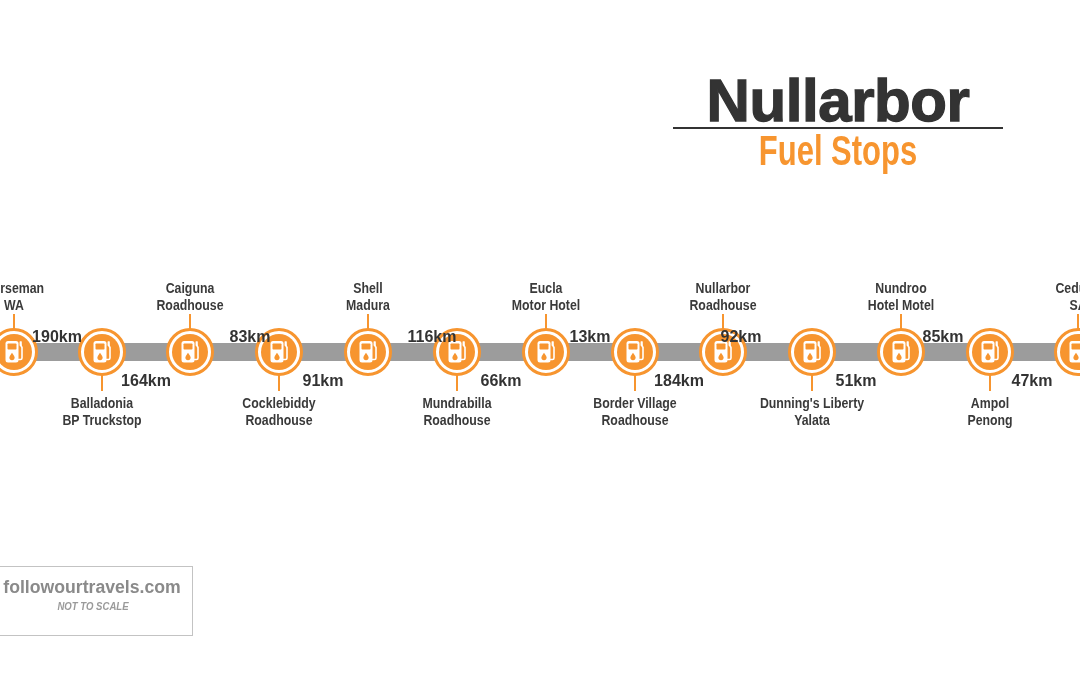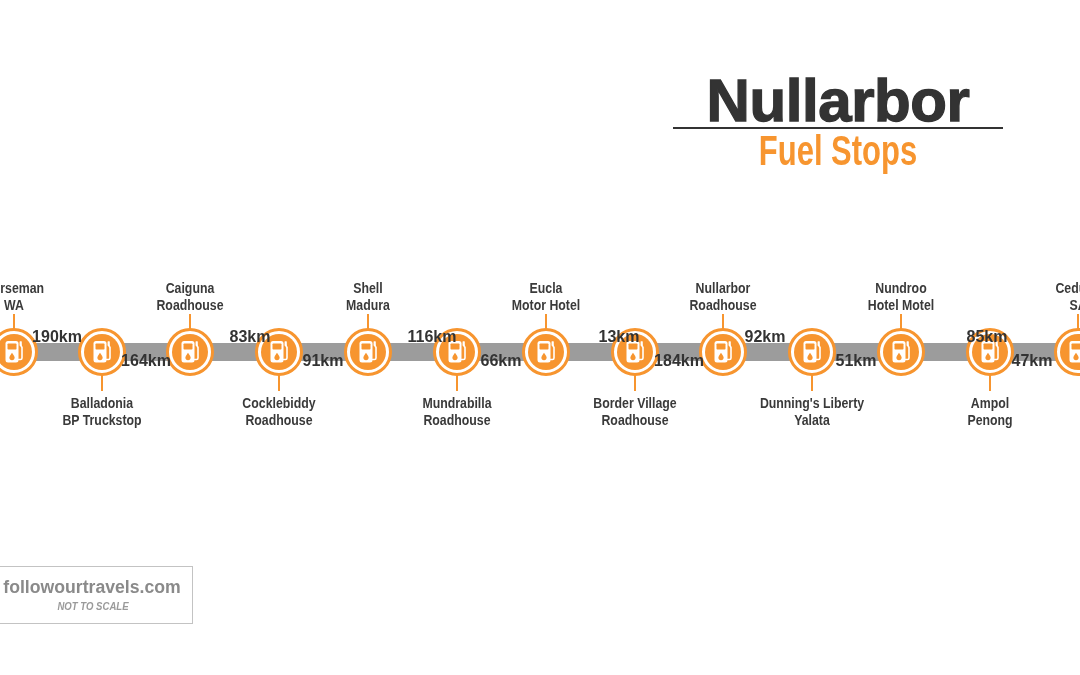--- a/index.html
+++ b/index.html
@@ -31,24 +31,24 @@
     transform:translateX(-50%) scaleX(0.88); transform-origin:center;
   }
   .stop.top .label { top:280px; }
   .stop.bottom .label { top:395px; }
 
   .dist {
     position:absolute; font-size:16px; line-height:13px; font-weight:bold; color:#333333;
     white-space:nowrap; transform:translateX(-50%);
   }
   .dist.up { top:330px; }
-  .dist.down { top:354px; }
+  .dist.down { top:374px; }
 
   .footer-box {
-    position:absolute; left:-1px; top:566px; width:194px; height:58px;
+    position:absolute; left:-1px; top:566px; width:194px; height:70px;
     border:1px solid #c3c3c3; box-sizing:border-box;
   }
   .footer-site {
     position:absolute; left:0; width:184px; top:10px; text-align:center;
     font-size:18px; line-height:20px; font-weight:bold; color:#8a8a8a; white-space:nowrap;
     transform:scaleX(0.98); transform-origin:center;
   }
   .footer-note {
     position:absolute; left:0; width:186px; top:33px; text-align:center;
     font-size:11px; line-height:13px; font-weight:bold; font-style:italic; color:#9a9a9a; white-space:nowrap;
@@ -208,23 +208,23 @@
     <div>SA</div>
   </div>
 </div>
 
 <div class="dist up" style="left:57px">190km</div>
 <div class="dist down" style="left:146px">164km</div>
 <div class="dist up" style="left:250px">83km</div>
 <div class="dist down" style="left:323px">91km</div>
 <div class="dist up" style="left:432px">116km</div>
 <div class="dist down" style="left:501px">66km</div>
-<div class="dist up" style="left:619px">13km</div>
+<div class="dist up" style="left:590px">13km</div>
 <div class="dist down" style="left:679px">184km</div>
-<div class="dist up" style="left:765px">92km</div>
+<div class="dist up" style="left:741px">92km</div>
 <div class="dist down" style="left:856px">51km</div>
-<div class="dist up" style="left:987px">85km</div>
+<div class="dist up" style="left:943px">85km</div>
 <div class="dist down" style="left:1032px">47km</div>
 
 <div class="footer-box">
   <div class="footer-site">followourtravels.com</div>
   <div class="footer-note">NOT TO SCALE</div>
 </div>
 
 </body></html>

